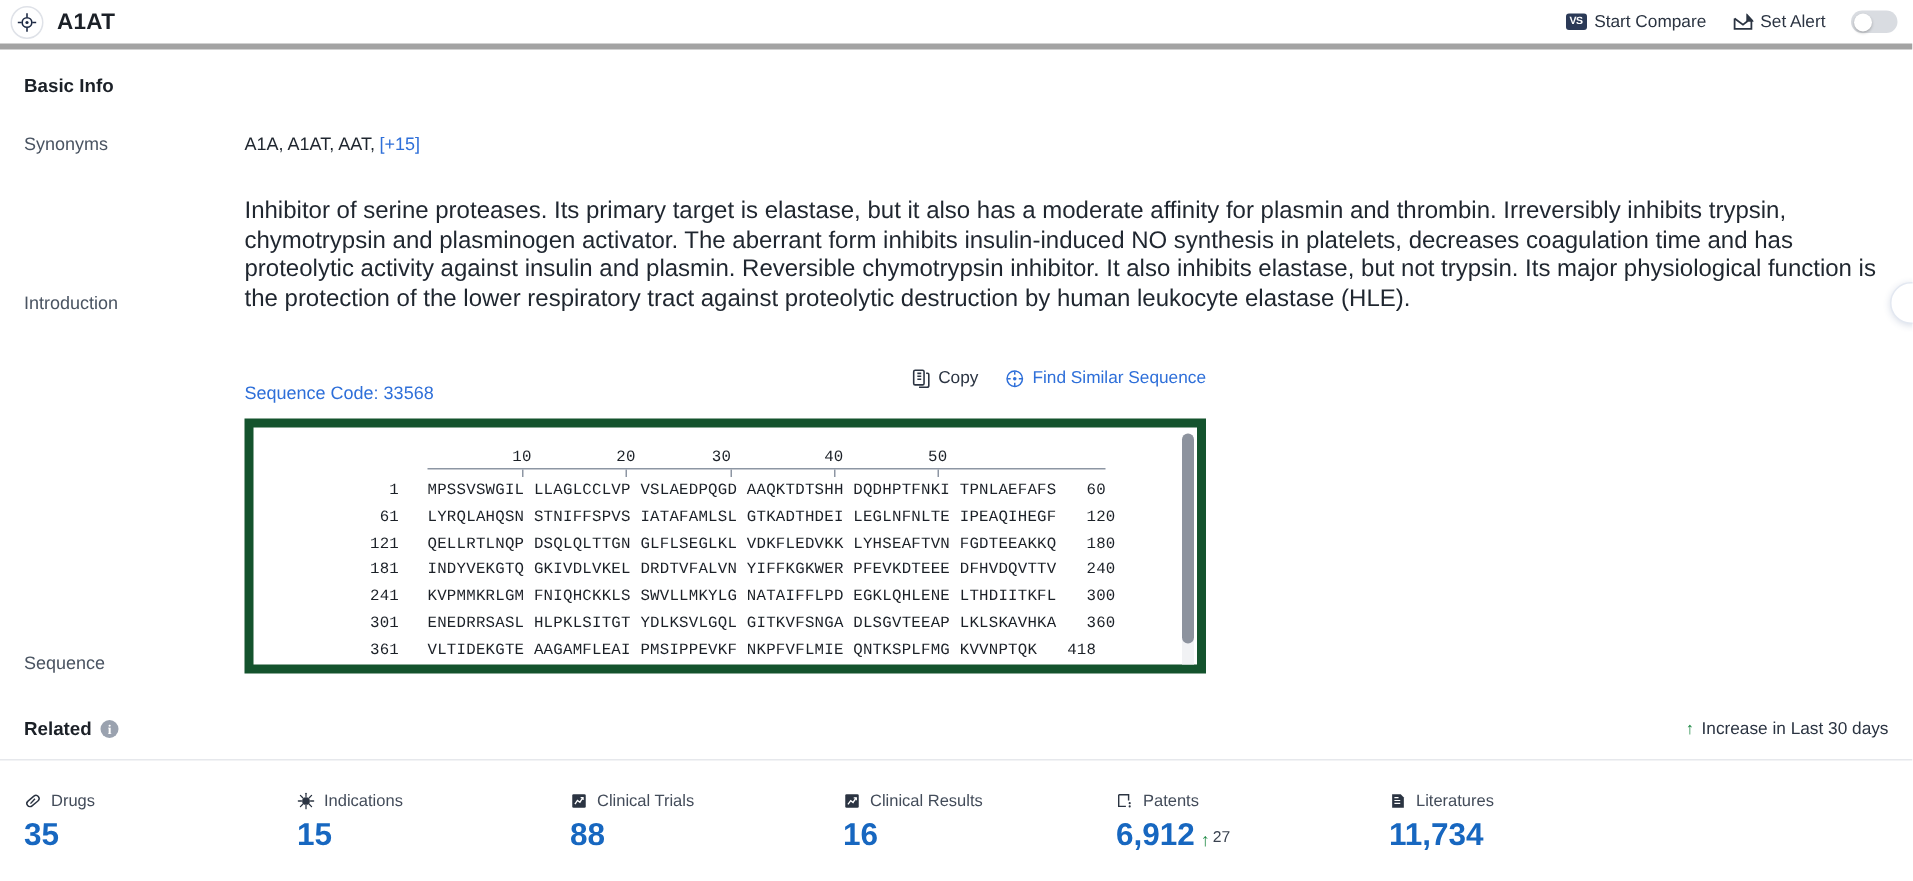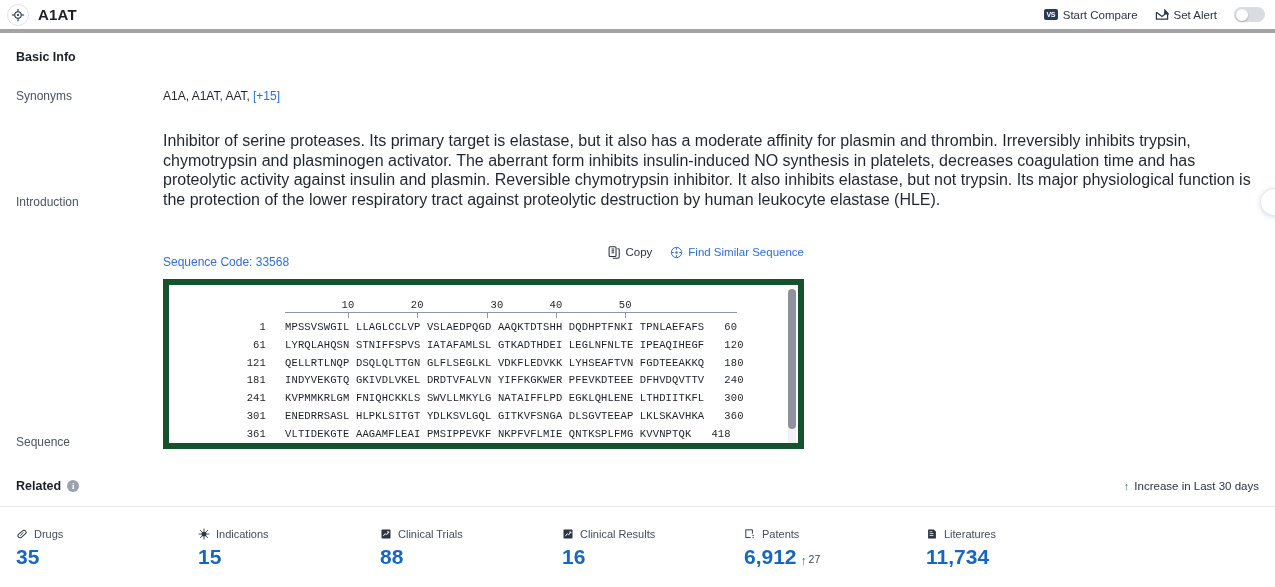--- a/index.html
+++ b/index.html
@@ -402,21 +402,21 @@
       <div class="seq-box">
         <div class="seq-inner">
           <div class="ruler">
             <div class="ruler-line"></div>
             <div id="ruler-marks">
                 <div class="ruler-tick" style="left: 63px;"></div>
                 <div class="ruler-num" style="left: 63px;">10</div>
                 <div class="ruler-tick" style="left: 132.3px;"></div>
                 <div class="ruler-num" style="left: 132.3px;">20</div>
                 <div class="ruler-tick" style="left: 201.6px;"></div>
-                <div class="ruler-num" style="left: 212px;">30</div>
+                <div class="ruler-num" style="left: 196px;">30</div>
                 <div class="ruler-tick" style="left: 270.9px;"></div>
                 <div class="ruler-num" style="left: 270.9px;">40</div>
                 <div class="ruler-tick" style="left: 340.2px;"></div>
                 <div class="ruler-num" style="left: 340.2px;">50</div>
               </div>
           </div>
           <div id="seq-lines">
               <div class="seq-line"><span class="seq-start">1</span><span class="seq-residues">MPSSVSWGIL LLAGLCCLVP VSLAEDPQGD AAQKTDTSHH DQDHPTFNKI TPNLAEFAFS</span><span class="seq-end">60</span></div>
               <div class="seq-line"><span class="seq-start">61</span><span class="seq-residues">LYRQLAHQSN STNIFFSPVS IATAFAMLSL GTKADTHDEI LEGLNFNLTE IPEAQIHEGF</span><span class="seq-end">120</span></div>
               <div class="seq-line"><span class="seq-start">121</span><span class="seq-residues">QELLRTLNQP DSQLQLTTGN GLFLSEGLKL VDKFLEDVKK LYHSEAFTVN FGDTEEAKKQ</span><span class="seq-end">180</span></div>

